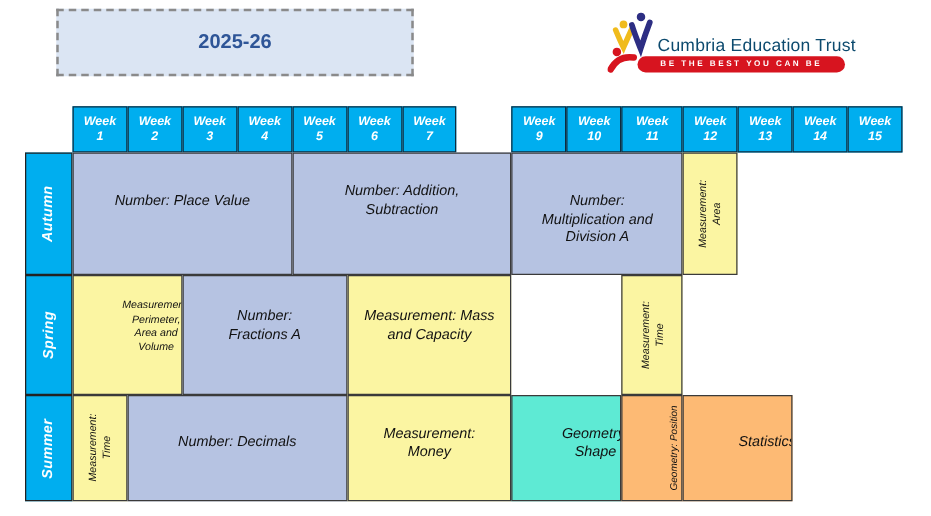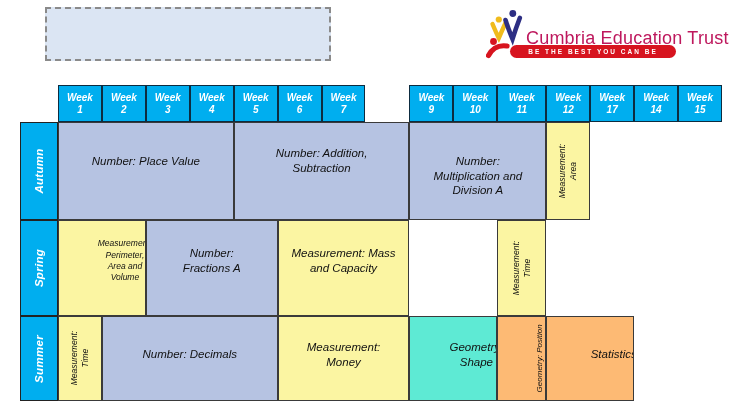--- a/index.html
+++ b/index.html
@@ -14,21 +14,21 @@
     background:#dbe5f3;border:2px dashed #8a8a8a;box-sizing:border-box;
     display:flex;flex-direction:column;align-items:center;justify-content:center;
     color:#2e5597;font-weight:bold;font-size:16px;line-height:1.55;text-align:center;
   }
 
   
   .logo{position:absolute;left:486px;top:6px;width:235px;height:56px;}
   .logo-mark{position:absolute;left:0;top:2px;}
   .logo-name{
     position:absolute;left:40px;top:22px;width:190px;
-    color:#be185d;font-size:18px;letter-spacing:.2px;white-space:nowrap;
+    color:#0c4a6e;font-size:14px;letter-spacing:.2px;white-space:nowrap;
   }
   .logo-pill{
     position:absolute;left:24px;top:39px;width:166px;height:13px;
     background:#d7141f;border-radius:7px;
     display:flex;align-items:center;justify-content:center;
     color:#ffffff;font-size:6.5px;font-weight:bold;letter-spacing:2px;white-space:nowrap;
   }
 
   
   .grid{
@@ -80,20 +80,21 @@
   .mw120{max-width:122px;}
   .mw104{max-width:104px;margin-top:24px;}
   .mw74{max-width:74px;margin-left:46px;}
   .mw90{max-width:92px;}
   .mw112{max-width:112px;}
 </style>
 </head>
 <body>
 
 <div class="title-box">
+  <div>2025-26</div>
 </div>
 
 <div class="logo">
   <svg class="logo-mark" width="40" height="52" viewBox="0 0 40 52" aria-hidden="true">
     <path d="M6.5,16 C9,22 11,26.5 12.8,30 C15,25 17.2,20 19.5,15" stroke="#f0bb1c" stroke-width="4.4" fill="none" stroke-linecap="round"></path>
     <circle cx="12.8" cy="11.5" r="3.1" fill="#f0bb1c"></circle>
     <path d="M19.5,12 C22,20 24.5,26 26.5,31 C28.7,24 31.5,16 33.8,10" stroke="#2d2e83" stroke-width="4.6" fill="none" stroke-linecap="round"></path>
     <circle cx="26.8" cy="5.5" r="3.4" fill="#2d2e83"></circle>
     <path d="M2.5,47.5 C6.5,40 13,36.8 21,38" stroke="#d7141f" stroke-width="5.2" fill="none" stroke-linecap="round"></path>
     <circle cx="7.5" cy="33.5" r="3.4" fill="#d7141f"></circle>
@@ -145,21 +146,21 @@
   <div class="hcell" style="grid-column:12">
       <span>Week</span>
       <span>11</span>
     </div>
   <div class="hcell" style="grid-column:13">
       <span>Week</span>
       <span>12</span>
     </div>
   <div class="hcell" style="grid-column:14">
       <span>Week</span>
-      <span>17</span>
+      <span>13</span>
     </div>
   <div class="hcell" style="grid-column:15">
       <span>Week</span>
       <span>14</span>
     </div>
   <div class="hcell" style="grid-column:16">
       <span>Week</span>
       <span>15</span>
     </div>
 

